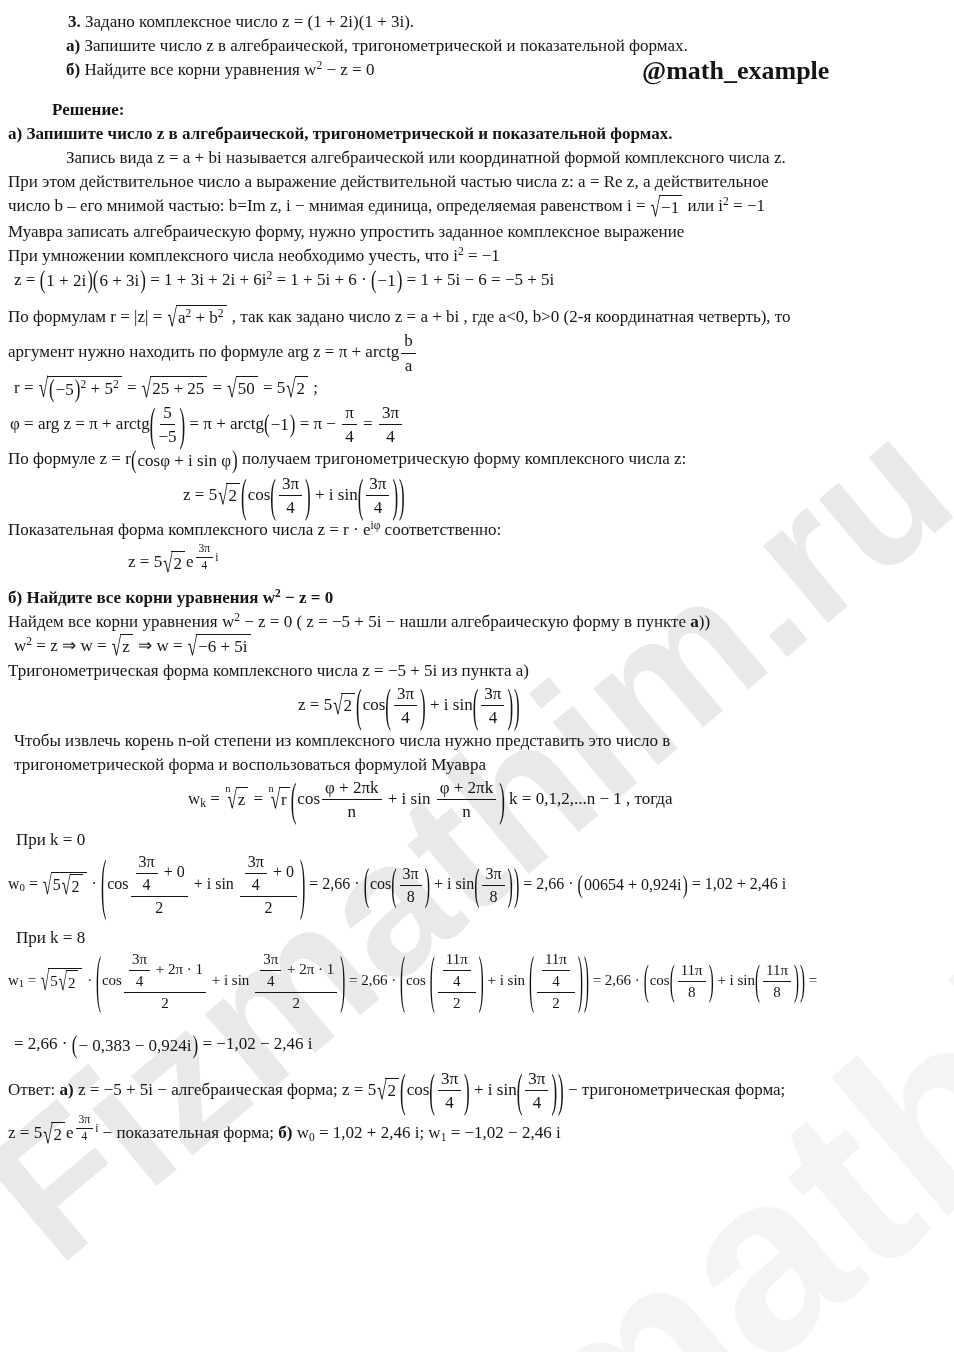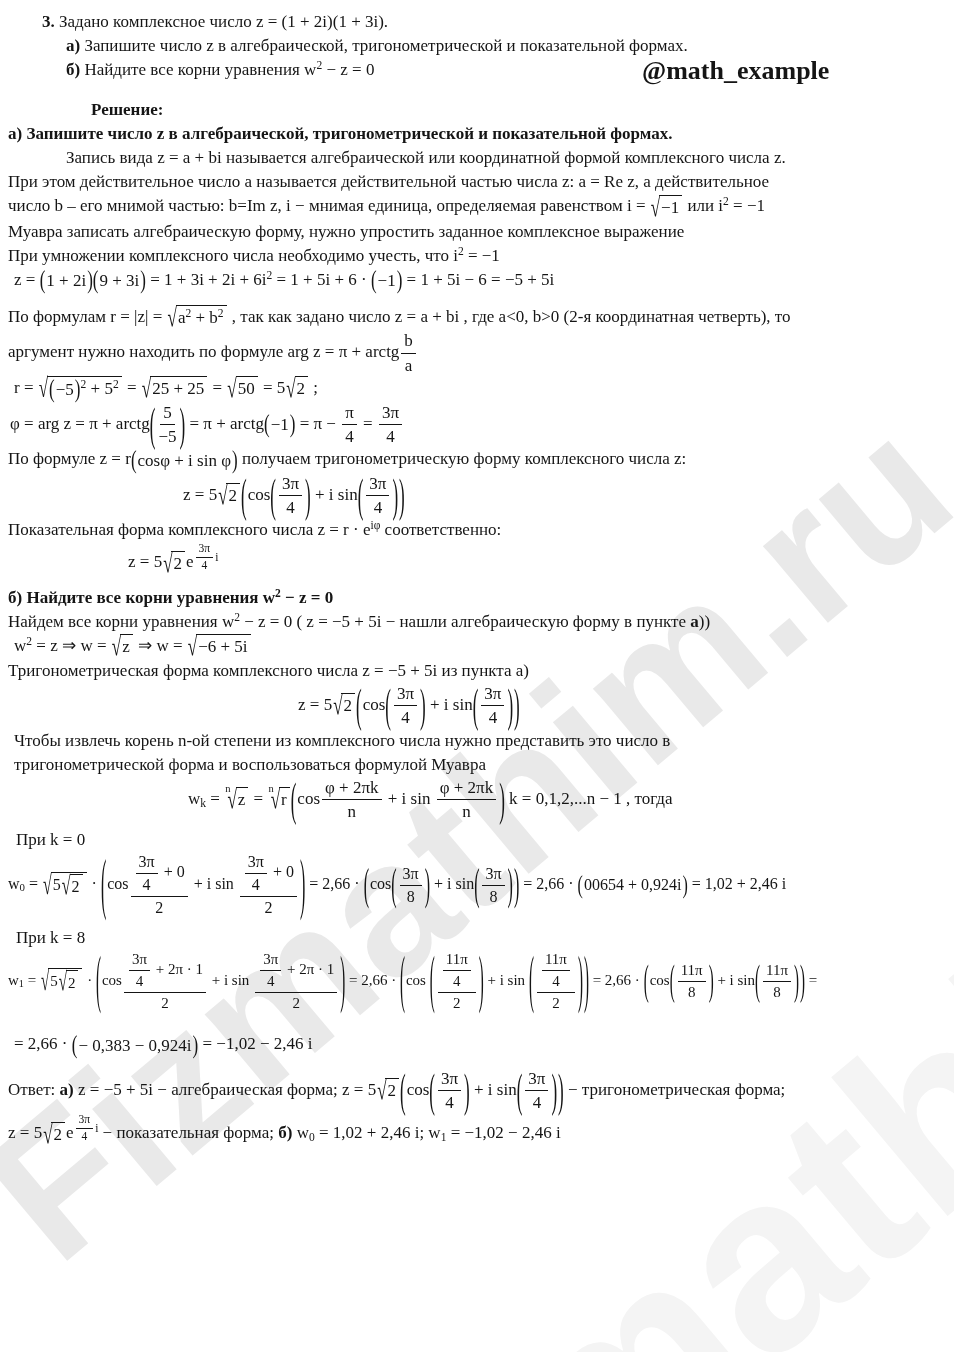--- a/index.html
+++ b/index.html
@@ -33,42 +33,42 @@
 </head>
 <body>
 
 <div class="page">
 
   <div class="wm wm1">Fizmathim.ru</div>
   <div class="wm wm2">Fizmathim.ru</div>
 
   <div class="credit">@math_example</div>
 
-  <div class="ln" style="margin-left:34px"><span class="mb">3.</span> Задано комплексное число z = (1 + 2i)(1 + 3i).</div>
+  <div class="ln" style="margin-left:60px"><span class="mb">3.</span> Задано комплексное число z = (1 + 2i)(1 + 3i).</div>
   <div class="ln" style="margin-left:58px"><span class="mb">а)</span> Запишите число z в алгебраической, тригонометрической и показательной формах.</div>
   <div class="ln" style="margin-left:58px"><span class="mb">б)</span> Найдите все корни уравнения w<span class="msup">2</span> − z = 0</div>
 
-  <div class="ln bold" style="margin-left:83px;margin-top:16px">Решение:</div>
+  <div class="ln bold" style="margin-left:44px;margin-top:16px">Решение:</div>
   <div class="ln bold">а) Запишите число z в алгебраической, тригонометрической и показательной формах.</div>
 
   <div class="ln" style="margin-left:58px">Запись вида z = a + bi называется алгебраической или координатной формой комплексного числа z.</div>
-  <div class="ln">При этом действительное число а называется действительной частью числа z: a = Re z, а действительное</div>
+  <div class="ln">При этом действительное число а выражение действительной частью числа z: a = Re z, а действительное</div>
   <div class="ln">число b – его мнимой частью: b=Im z, i − мнимая единица, определяемая равенством i = <span class="msqrt">
         <span class="rsign" style="transform: scaleY(1.529);">√</span>
         <span class="rcont">−1</span>
       </span>  или i<span class="msup">2</span> = −1</div>
   <div class="ln">Муавра записать алгебраическую форму, нужно упростить заданное комплексное выражение</div>
   <div class="ln">При умножении комплексного числа необходимо учесть, что i<span class="msup">2</span> = −1</div>
   <div class="ln" style="margin-left:6px">z = <span class="mpar">
         <span class="pglyph" style="transform: scaleY(1.44);">(</span>
         <span class="pcont">1 + 2i</span>
         <span class="pglyph" style="transform: scaleY(1.44);">)</span>
       </span><span class="mpar">
         <span class="pglyph" style="transform: scaleY(1.44);">(</span>
-        <span class="pcont">9 + 3i</span>
+        <span class="pcont">6 + 3i</span>
         <span class="pglyph" style="transform: scaleY(1.44);">)</span>
       </span> = 1 + 3i + 2i + 6i<span class="msup">2</span> = 1 + 5i + 6 · <span class="mpar">
         <span class="pglyph" style="transform: scaleY(1.44);">(</span>
         <span class="pcont">−1</span>
         <span class="pglyph" style="transform: scaleY(1.44);">)</span>
       </span> = 1 + 5i − 6 = −5 + 5i</div>
   <div class="ln" style="margin-top:12px">По формулам r = |z| = <span class="msqrt">
         <span class="rsign" style="transform: scaleY(1.529);">√</span>
         <span class="rcont">a<span class="msup">2</span> + b<span class="msup">2</span></span>
       </span> , так как задано число z = a + bi , где a&lt;0, b&gt;0 (2-я координатная четверть), то</div>

